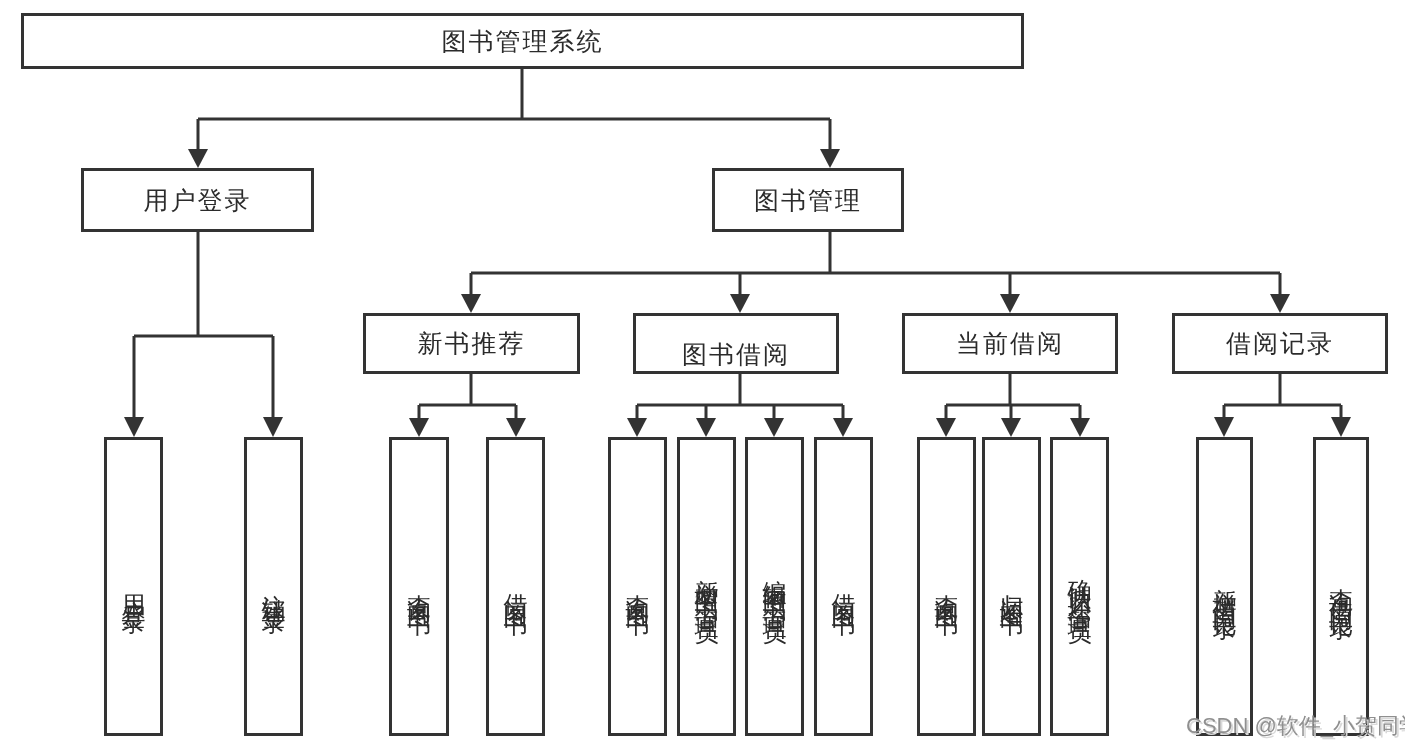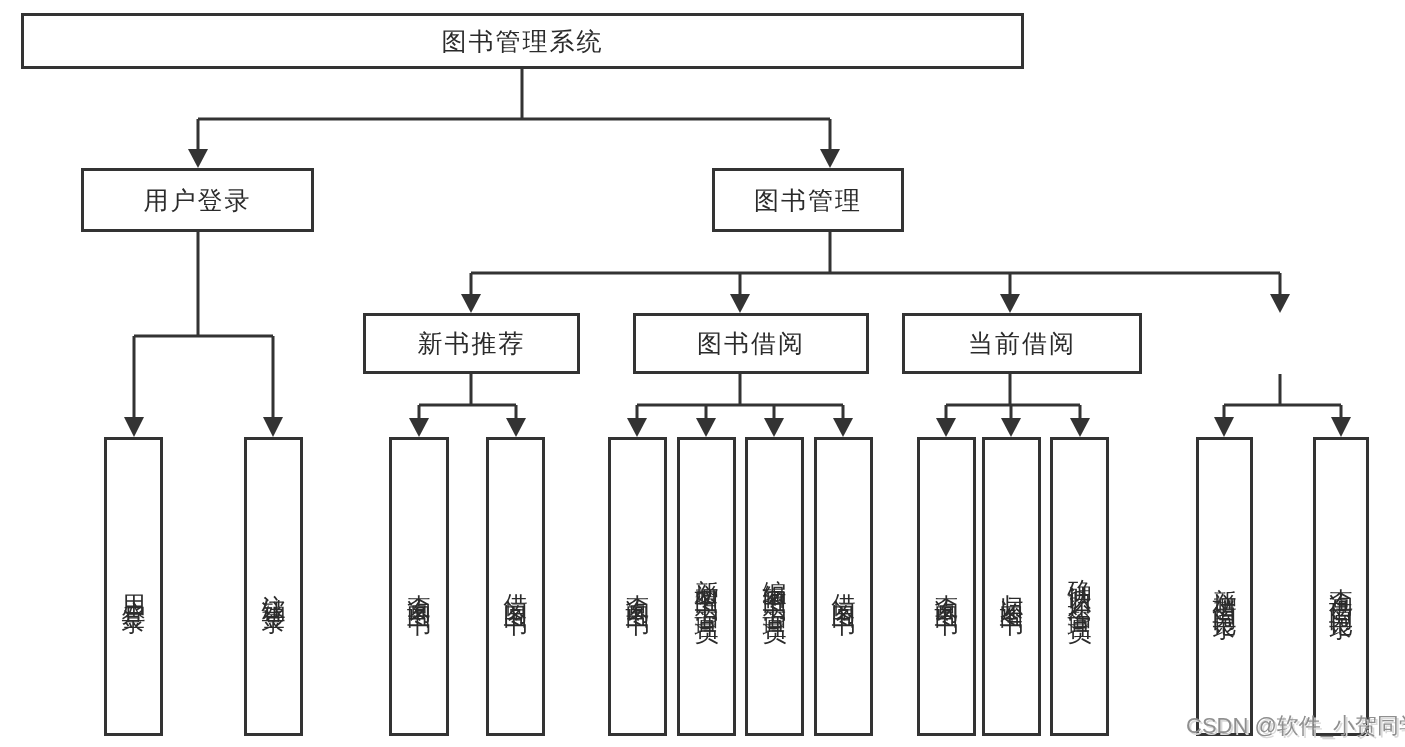--- a/index.html
+++ b/index.html
@@ -44,22 +44,22 @@
     font-size: 24px;
     letter-spacing: 6px;
     line-height: 1;
     white-space: nowrap;
   }
   
   .b-root  { left: 21px;   top: 13px;  width: 1003px; height: 56px; }
   .b-l2-0  { left: 81px;   top: 168px; width: 233px;  height: 64px; }
   .b-l2-1  { left: 712px;  top: 168px; width: 192px;  height: 64px; }
   .b-l3-0  { left: 363px;  top: 313px; width: 217px;  height: 61px; text-align: right; }
-  .b-l3-1  { left: 633px;  top: 313px; width: 236px;  height: 61px; }
-  .b-l3-2  { left: 902px;  top: 313px; width: 240px;  height: 61px; text-align: center; }
+  .b-l3-1  { left: 633px;  top: 313px; width: 206px;  height: 61px; align-items: flex-end; }
+  .b-l3-2  { left: 902px;  top: 313px; width: 216px;  height: 61px; text-align: center; }
   .b-l3-3  { left: 1172px; top: 313px; width: 216px;  height: 61px; }
   .leaf    { top: 437px; height: 299px; }
   .b-lf-0  { left: 104px;  width: 59px; }
   .b-lf-1  { left: 244px;  width: 59px; }
   .b-lf-2  { left: 389px;  width: 60px; }
   .b-lf-3  { left: 486px;  width: 59px; }
   .b-lf-4  { left: 608px;  width: 59px; }
   .b-lf-5  { left: 677px;  width: 59px; }
   .b-lf-6  { left: 745px;  width: 59px; }
   .b-lf-7  { left: 814px;  width: 59px; }
@@ -137,20 +137,23 @@
 
   <div class="node b-l3-0">
     <span class="h-label">新书推荐</span>
   </div>
   <div class="node b-l3-1">
     <span class="h-label">图书借阅</span>
   </div>
   <div class="node b-l3-2">
     <span class="h-label">当前借阅</span>
   </div>
+  <div class="node b-l3-3">
+    <span class="h-label">借阅记录</span>
+  </div>
 
   <div class="node leaf b-lf-0">
     <span class="v-label">用户登录</span>
   </div>
   <div class="node leaf b-lf-1">
     <span class="v-label">注销登录</span>
   </div>
   <div class="node leaf b-lf-2">
     <span class="v-label">查询图书</span>
   </div>

